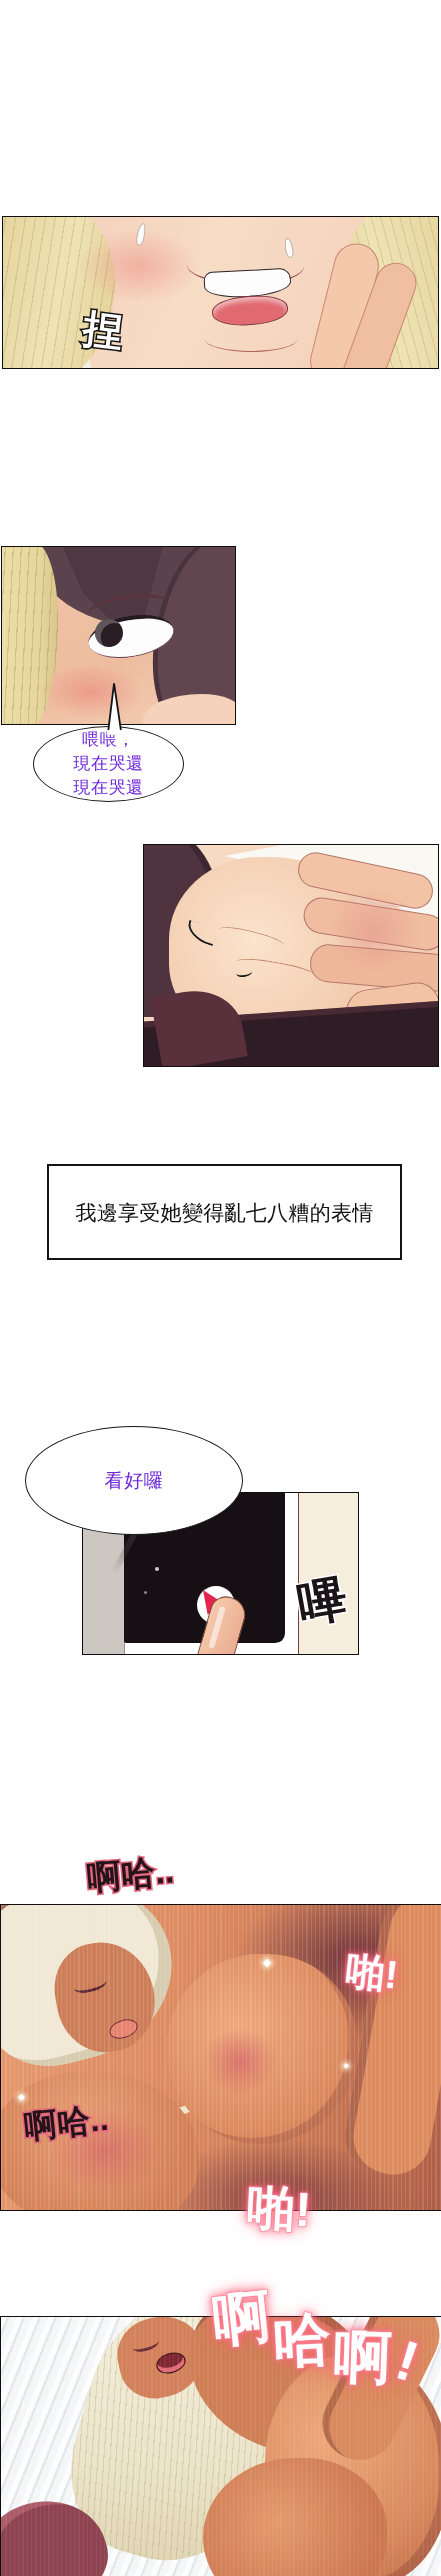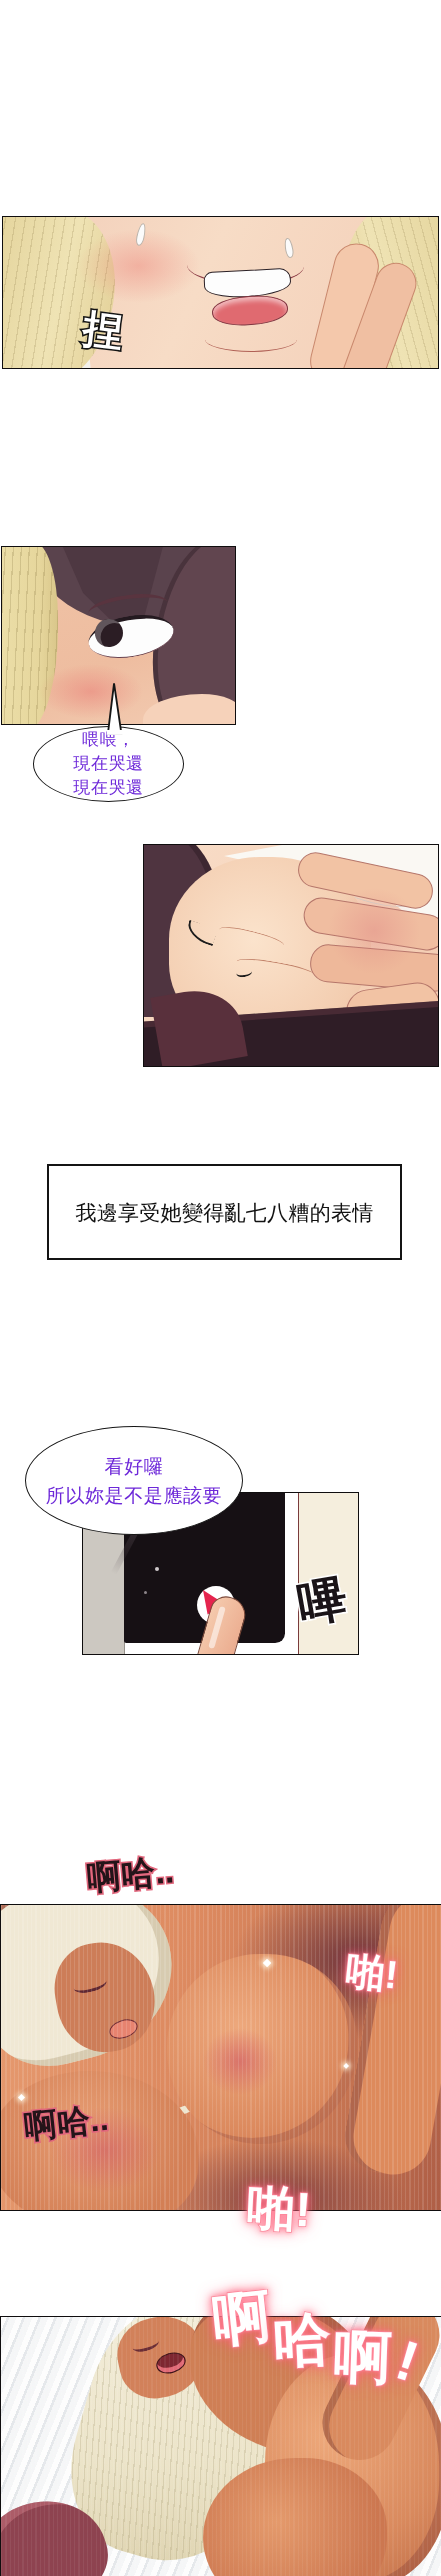--- a/index.html
+++ b/index.html
@@ -148,21 +148,20 @@
                 box-shadow:inset 0 6.1px 0 rgba(120,70,80,.35);"></div>
     <div class="abs" style="left:12.3px;top:145px;width:86px;height:74px;background:#59303c;border-radius:0 60% 0 0;transform:rotate(-10deg);"></div>
   </div>
 
   <div class="narr" style="left:47px;top:1164px;width:355px;height:96px;font-size:21px;line-height:29px;letter-spacing:0.3px;">
     <span>我邊享受她變得亂七八糟的表情</span>
   </div>
 
   <div class="bubble" style="left:25px;top:1426px;width:218px;height:109px;font-size:19px;line-height:29px;letter-spacing:0.6px;">
     <span>看好囉</span>
-    <span>所以妳是不是應該要</span>
   </div>
 
   <div class="panel" style="left:82px;top:1492px;width:277px;height:163px;background:#ffffff;">
 
     <div class="abs" style="left:0;top:0;width:41px;height:163px;background:#ccc8c1;border-right:1.8px solid #97928b;"></div>
     <div class="abs" style="left:3.7px;top:-3.7px;width:31px;height:24.5px;background:#e9e6e0;transform:rotate(24deg);"></div>
 
     <div class="abs" style="left:41px;top:-2.5px;width:161px;height:152px;background:#161014;border-radius:0 0 9.8px 2.5px;"></div>
     <div class="abs" style="left:49px;top:-6.1px;width:6.1px;height:92px;background:linear-gradient(#4a3f46,rgba(0,0,0,0));transform:rotate(28deg);"></div>
     <div class="abs" style="left:72px;top:74px;width:4.3px;height:4.3px;background:#cfc9cc;border-radius:50%;"></div>

